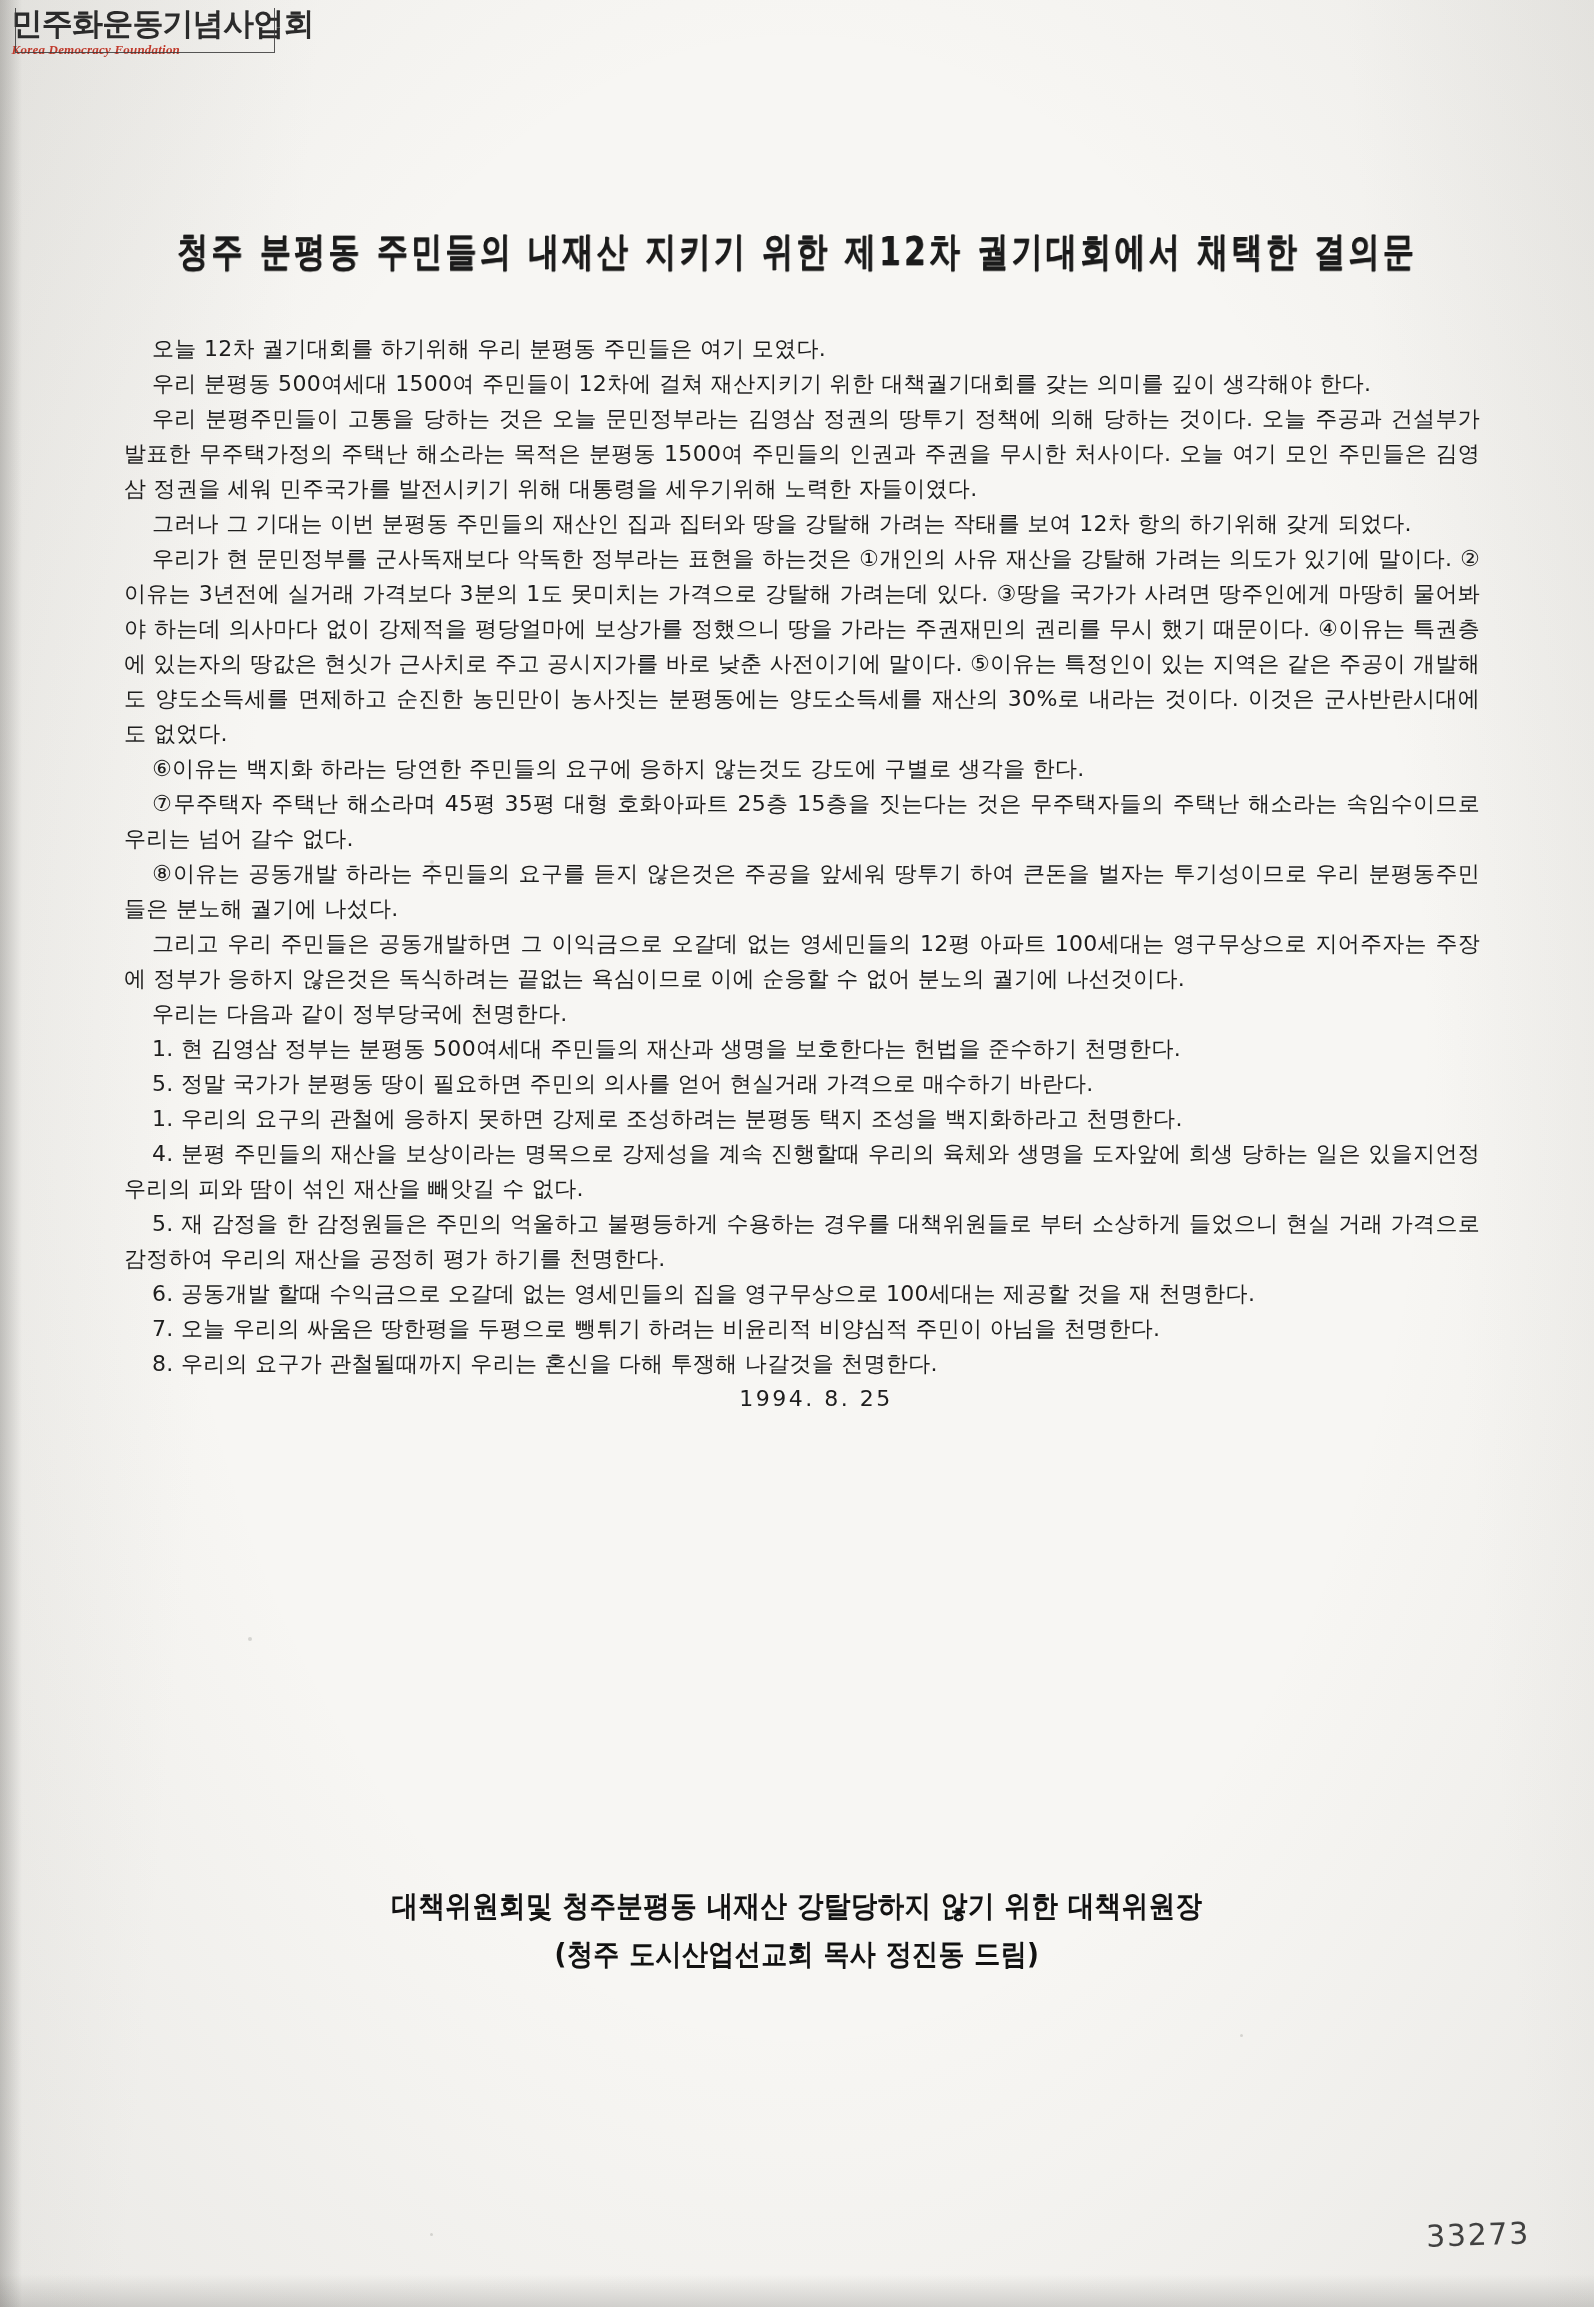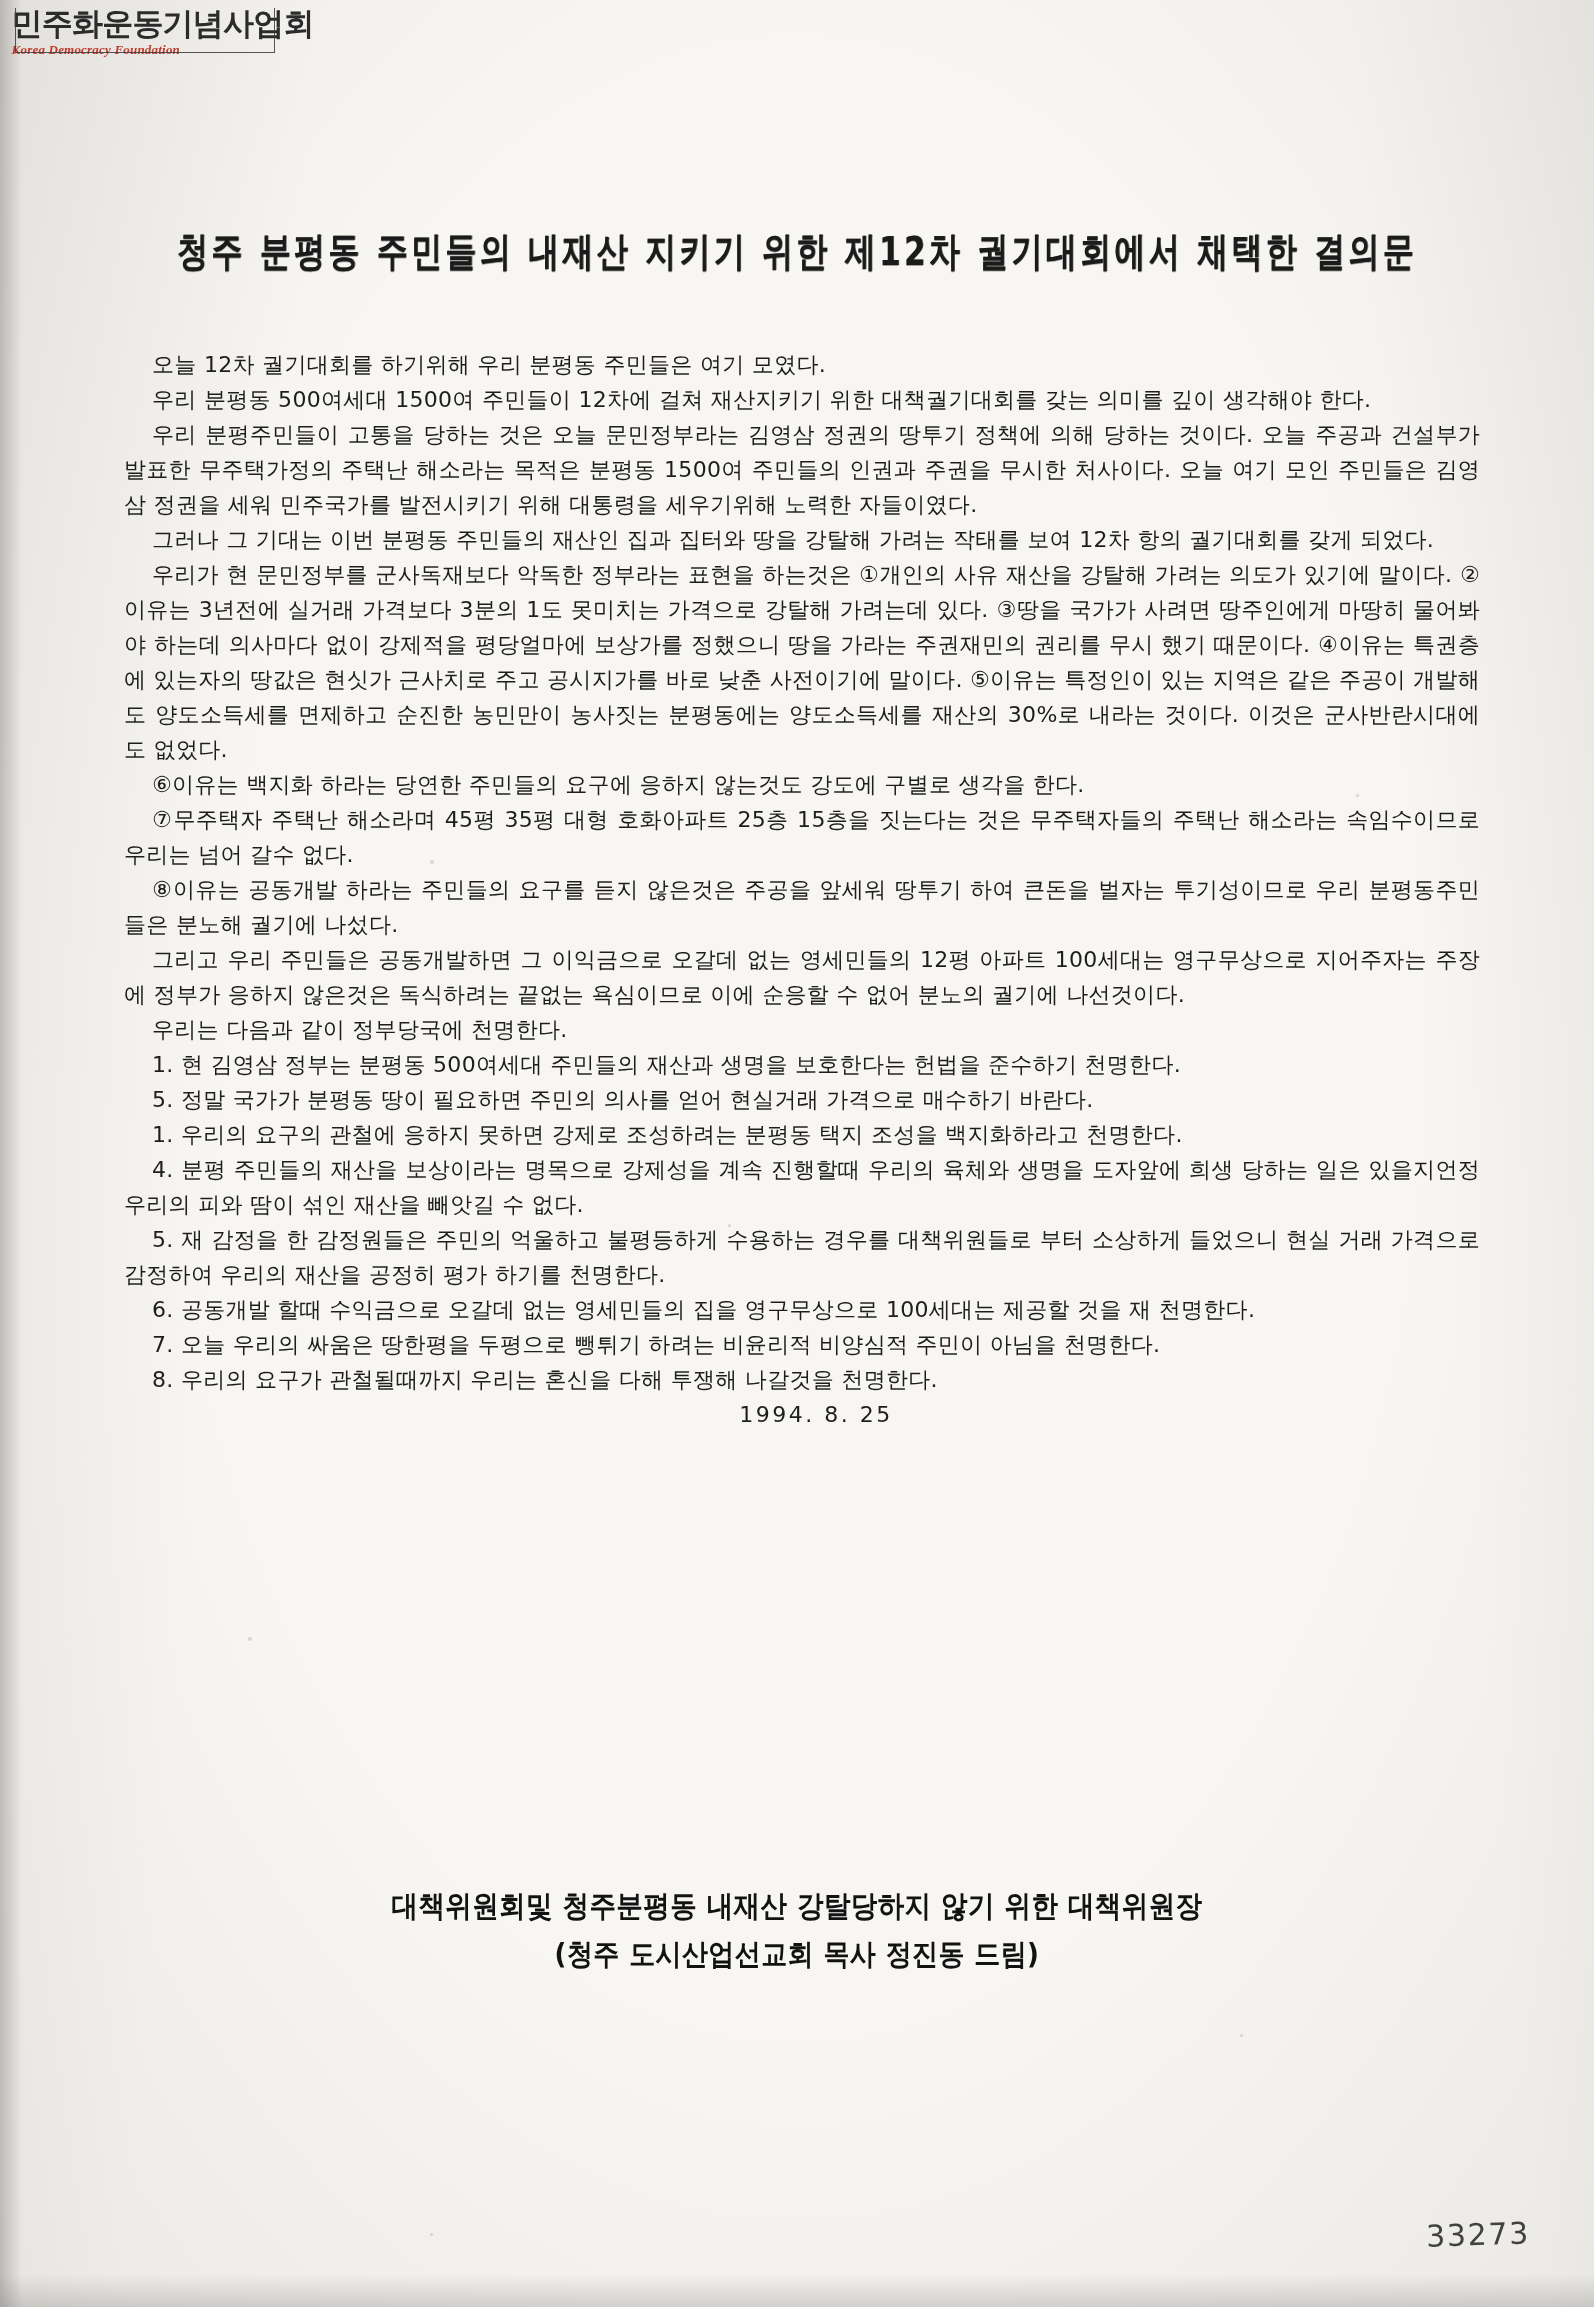--- a/index.html
+++ b/index.html
@@ -93,21 +93,21 @@
     transform-origin: center top;
     text-shadow: 0.8px 0 0 rgba(0,0,0,0.55), 0 0.8px 0 rgba(0,0,0,0.35);
     filter: blur(0.2px);
     white-space: nowrap;
   }
 
   
   .body-block {
     position: absolute;
     left: 124px;
-    top: 347px;
+    top: 331px;
     width: 1356px;
     font-family: "DejaVu Sans", sans-serif;
     font-size: 22px;
     line-height: 35px;
     color: #1d1d1d;
     text-align: justify;
     letter-spacing: 0.3px;
   }
   .body-block p {
     margin: 0 0 0 0;
@@ -174,21 +174,21 @@
     <div class="wm-korean">민주화운동기념사업회</div>
     <div class="wm-latin">Korea Democracy Foundation</div>
   </div>
 
   <div class="doc-title">청주 분평동 주민들의 내재산 지키기 위한 제12차 궐기대회에서 채택한 결의문</div>
 
   <div class="body-block">
     <p>오늘 12차 궐기대회를 하기위해 우리 분평동 주민들은 여기 모였다.</p>
     <p>우리 분평동 500여세대 1500여 주민들이 12차에 걸쳐 재산지키기 위한 대책궐기대회를 갖는 의미를 깊이 생각해야 한다.</p>
     <p>우리 분평주민들이 고통을 당하는 것은 오늘 문민정부라는 김영삼 정권의 땅투기 정책에 의해 당하는 것이다. 오늘 주공과 건설부가 발표한 무주택가정의 주택난 해소라는 목적은 분평동 1500여 주민들의 인권과 주권을 무시한 처사이다. 오늘 여기 모인 주민들은 김영삼 정권을 세워 민주국가를 발전시키기 위해 대통령을 세우기위해 노력한 자들이였다.</p>
-    <p>그러나 그 기대는 이번 분평동 주민들의 재산인 집과 집터와 땅을 강탈해 가려는 작태를 보여 12차 항의 궐기대회를 갖게 되었다.</p>
+    <p>그러나 그 기대는 이번 분평동 주민들의 재산인 집과 집터와 땅을 강탈해 가려는 작태를 보여 12차 항의 하기위해 갖게 되었다.</p>
     <p>우리가 현 문민정부를 군사독재보다 악독한 정부라는 표현을 하는것은 ①개인의 사유 재산을 강탈해 가려는 의도가 있기에 말이다. ②이유는 3년전에 실거래 가격보다 3분의 1도 못미치는 가격으로 강탈해 가려는데 있다. ③땅을 국가가 사려면 땅주인에게 마땅히 물어봐야 하는데 의사마다 없이 강제적을 평당얼마에 보상가를 정했으니 땅을 가라는 주권재민의 권리를 무시 했기 때문이다. ④이유는 특권층에 있는자의 땅값은 현싯가 근사치로 주고 공시지가를 바로 낮춘 사전이기에 말이다. ⑤이유는 특정인이 있는 지역은 같은 주공이 개발해도 양도소득세를 면제하고 순진한 농민만이 농사짓는 분평동에는 양도소득세를 재산의 30%로 내라는 것이다. 이것은 군사반란시대에도 없었다.</p>
     <p>⑥이유는 백지화 하라는 당연한 주민들의 요구에 응하지 않는것도 강도에 구별로 생각을 한다.</p>
     <p>⑦무주택자 주택난 해소라며 45평 35평 대형 호화아파트 25층 15층을 짓는다는 것은 무주택자들의 주택난 해소라는 속임수이므로 우리는 넘어 갈수 없다.</p>
     <p>⑧이유는 공동개발 하라는 주민들의 요구를 듣지 않은것은 주공을 앞세워 땅투기 하여 큰돈을 벌자는 투기성이므로 우리 분평동주민들은 분노해 궐기에 나섰다.</p>
     <p>그리고 우리 주민들은 공동개발하면 그 이익금으로 오갈데 없는 영세민들의 12평 아파트 100세대는 영구무상으로 지어주자는 주장에 정부가 응하지 않은것은 독식하려는 끝없는 욕심이므로 이에 순응할 수 없어 분노의 궐기에 나선것이다.</p>
     <p>우리는 다음과 같이 정부당국에 천명한다.</p>
 
     <p class="demand">1. 현 김영삼 정부는 분평동 500여세대 주민들의 재산과 생명을 보호한다는 헌법을 준수하기 천명한다.</p>
     <p class="demand">5. 정말 국가가 분평동 땅이 필요하면 주민의 의사를 얻어 현실거래 가격으로 매수하기 바란다.</p>
     <p class="demand">1. 우리의 요구의 관철에 응하지 못하면 강제로 조성하려는 분평동 택지 조성을 백지화하라고 천명한다.</p>

